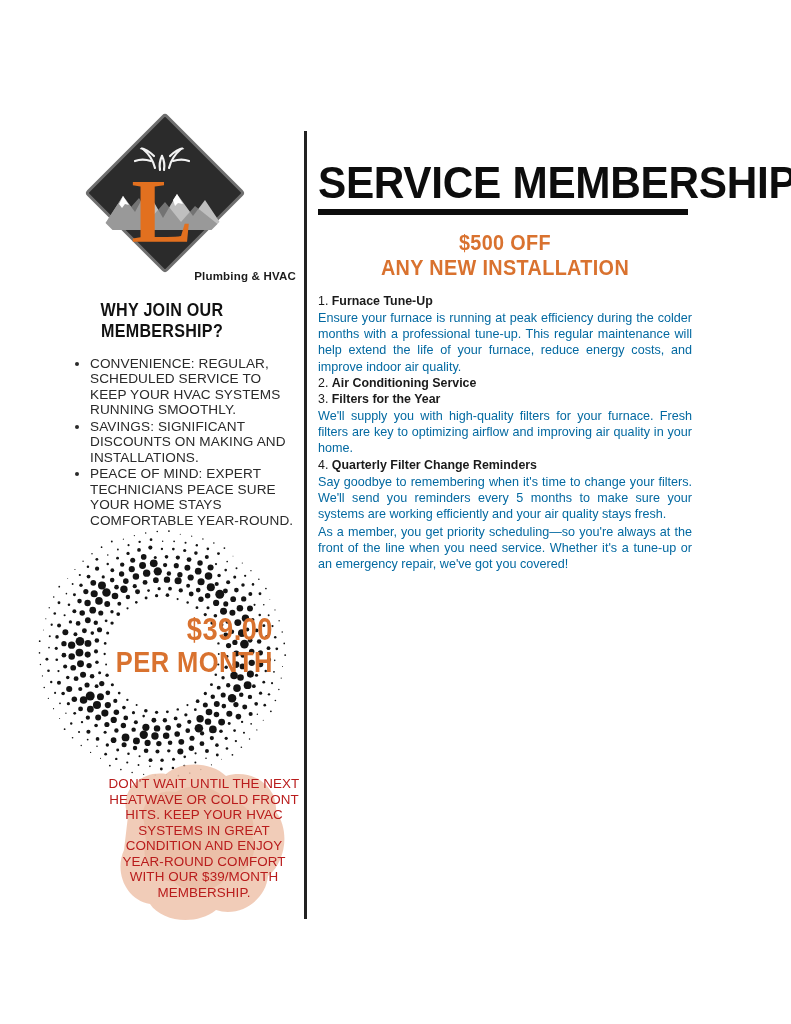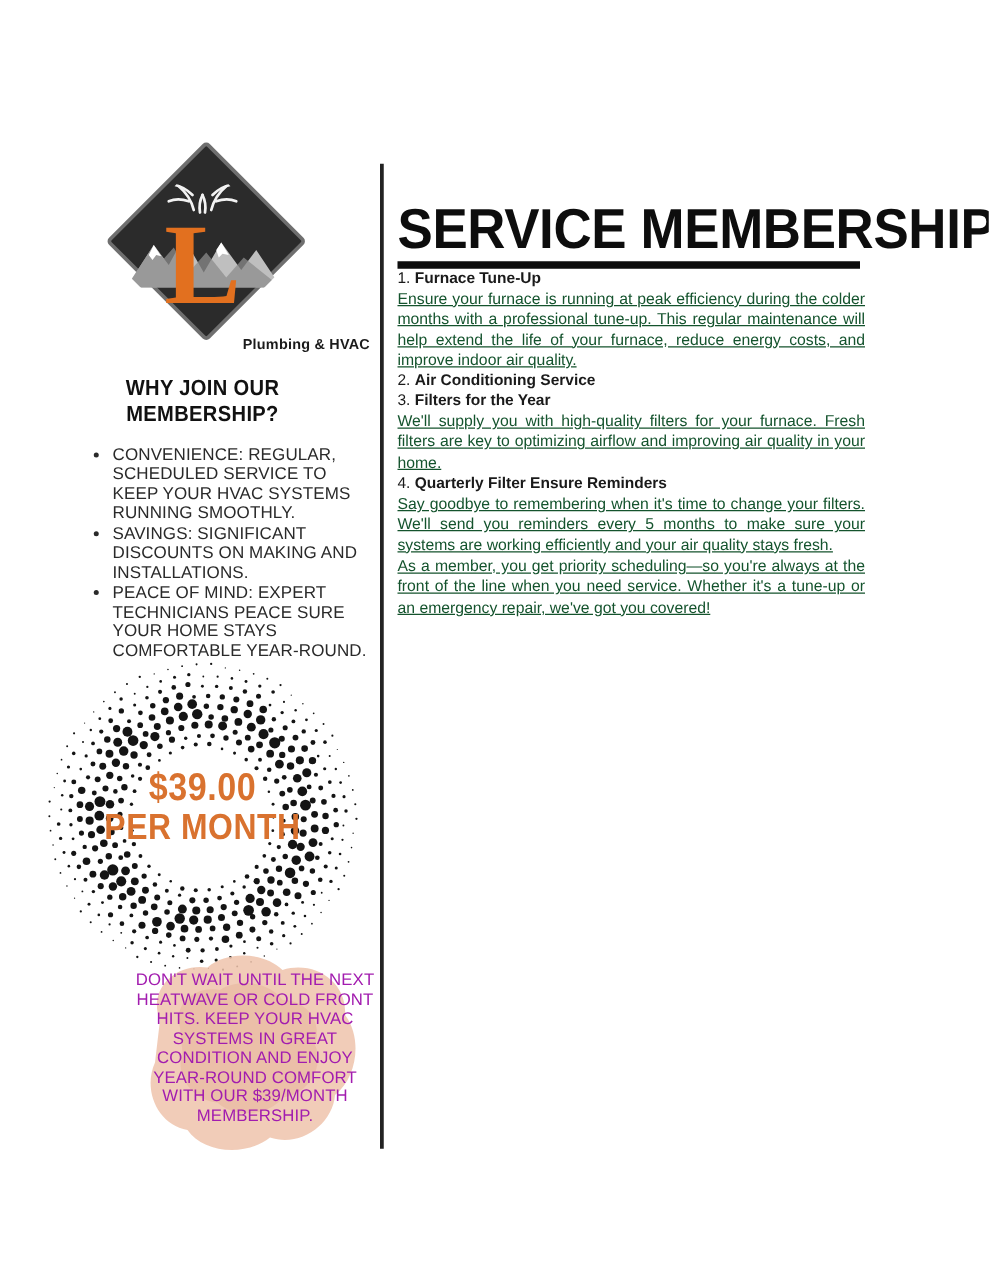--- a/index.html
+++ b/index.html
@@ -115,21 +115,21 @@
   }
   .price-badge svg {
     position: absolute;
     inset: 0;
   }
   .price-text {
     position: absolute;
     left: 0;
     right: 0;
     top: 86px;
-    text-align: center;
+    text-align: right;
     color: #d9722f;
     font-family: "Liberation Sans Narrow", "Liberation Sans", sans-serif;
     font-weight: bold;
     line-height: 1.0;
   }
   .price-amount {
     font-size: 31px;
     letter-spacing: 0.5px;
     transform: scaleX(0.88);
     display: block;
@@ -158,21 +158,21 @@
     height: 172px;
   }
   .closing-text {
     position: absolute;
     left: 78px;
     top: 24px;
     width: 196px;
     text-align: center;
     font-size: 13.4px;
     line-height: 1.16;
-    color: #a21caf;
+    color: #b91c1c;
     letter-spacing: 0.1px;
   }
 
   
   .right-col {
     position: absolute;
     left: 318px;
     top: 160px;
     width: 374px;
   }
@@ -211,39 +211,39 @@
   }
   .promo-line2 {
     display: block;
     font-size: 22px;
     transform: scaleX(0.9);
     letter-spacing: 0.4px;
     margin-top: 2px;
   }
 
   .feature-list {
+    margin-top: 14px;
   }
   .feature {
     margin-bottom: 0px;
   }
   .feature-head {
     font-size: 12.4px;
     color: #1a1a1a;
     line-height: 1.28;
   }
   .feature-head .num { font-weight: normal; }
   .feature-head .ttl { font-weight: bold; }
   .feature-body {
     font-size: 12.6px;
     line-height: 1.3;
-    color: #14532d;
+    color: #0369a1;
     text-align: justify;
     text-justify: inter-word;
     margin-bottom: 1px;
-    text-decoration: underline;
   }
 
   .cta {
     margin-top: 18px;
     text-align: center;
     font-family: "Liberation Sans Narrow", "Liberation Sans", sans-serif;
     font-weight: bold;
     color: #0d0d0d;
     line-height: 1.1;
   }
@@ -788,20 +788,24 @@
       <div class="closing-text">DON'T WAIT UNTIL THE NEXT HEATWAVE OR COLD FRONT HITS. KEEP YOUR HVAC SYSTEMS IN GREAT CONDITION AND ENJOY YEAR-ROUND COMFORT WITH OUR $39/MONTH MEMBERSHIP.</div>
     </div>
 
   </div>
 
   <div class="right-col">
 
     <div class="main-title">SERVICE MEMBERSHIP PLAN</div>
     <div class="title-rule"></div>
 
+    <div class="promo">
+      <span class="promo-line1">$500 OFF</span>
+      <span class="promo-line2">ANY NEW INSTALLATION</span>
+    </div>
 
     <div class="feature-list">
 
       <div class="feature">
         <div class="feature-head">
           <span class="num">1.</span>
           <span class="ttl">Furnace Tune-Up</span>
         </div>
         <div class="feature-body">Ensure your furnace is running at peak efficiency during the colder months with a professional tune-up. This regular maintenance will help extend the life of your furnace, reduce energy costs, and improve indoor air quality.</div>
       </div>
@@ -817,21 +821,21 @@
         <div class="feature-head">
           <span class="num">3.</span>
           <span class="ttl">Filters for the Year</span>
         </div>
         <div class="feature-body">We'll supply you with high-quality filters for your furnace. Fresh filters are key to optimizing airflow and improving air quality in your home.</div>
       </div>
 
       <div class="feature">
         <div class="feature-head">
           <span class="num">4.</span>
-          <span class="ttl">Quarterly Filter Ensure Reminders</span>
+          <span class="ttl">Quarterly Filter Change Reminders</span>
         </div>
         <div class="feature-body">Say goodbye to remembering when it's time to change your filters. We'll send you reminders every 5 months to make sure your systems are working efficiently and your air quality stays fresh.</div>
       </div>
 
       <div class="feature">
         <div class="feature-body">As a member, you get priority scheduling—so you're always at the front of the line when you need service. Whether it's a tune-up or an emergency repair, we've got you covered!</div>
       </div>
 
 
     </div>

